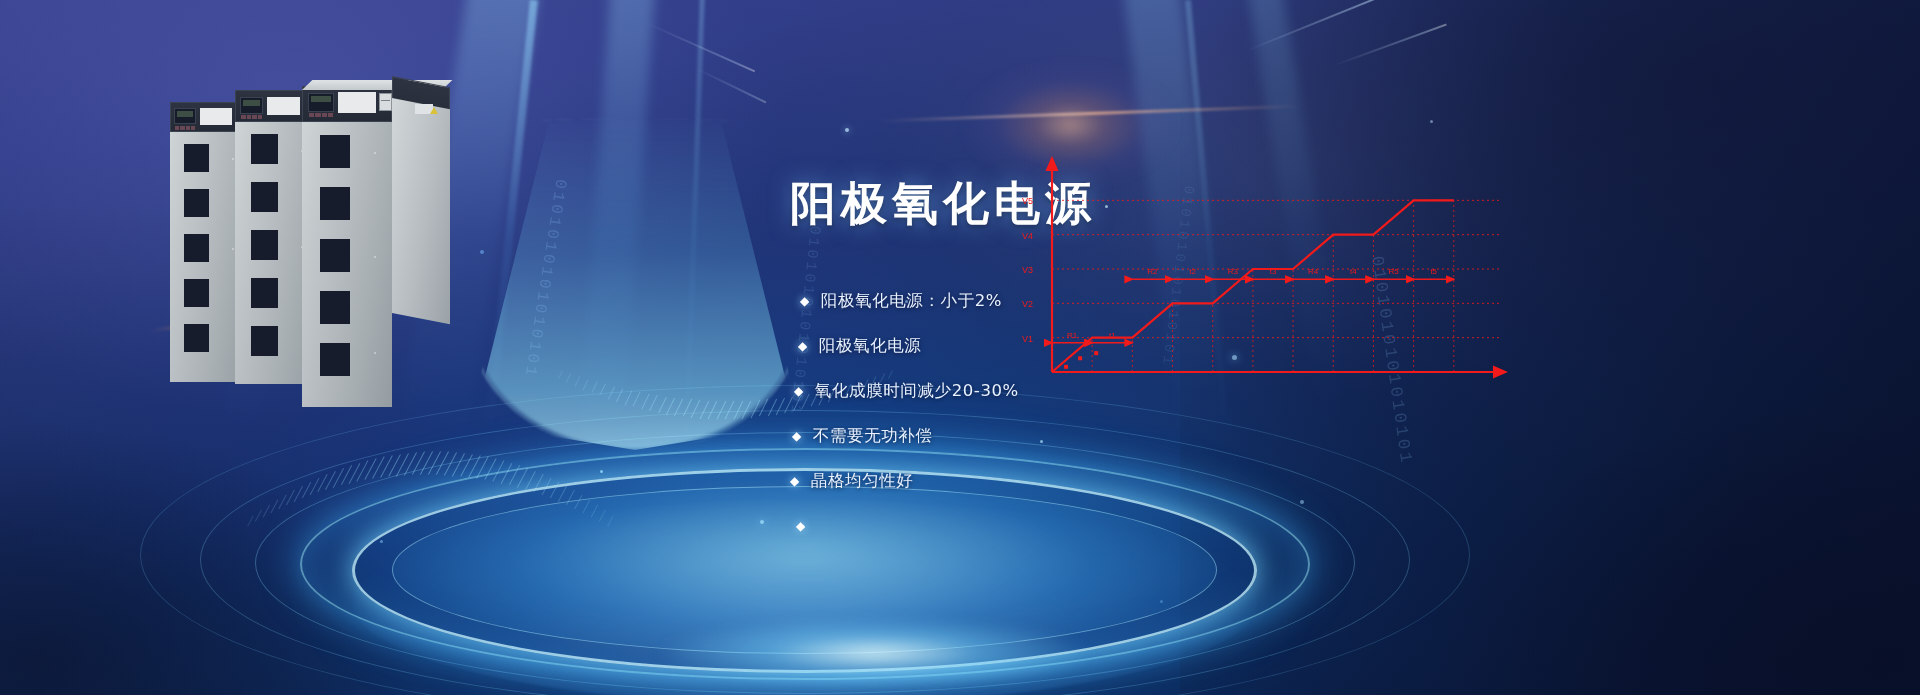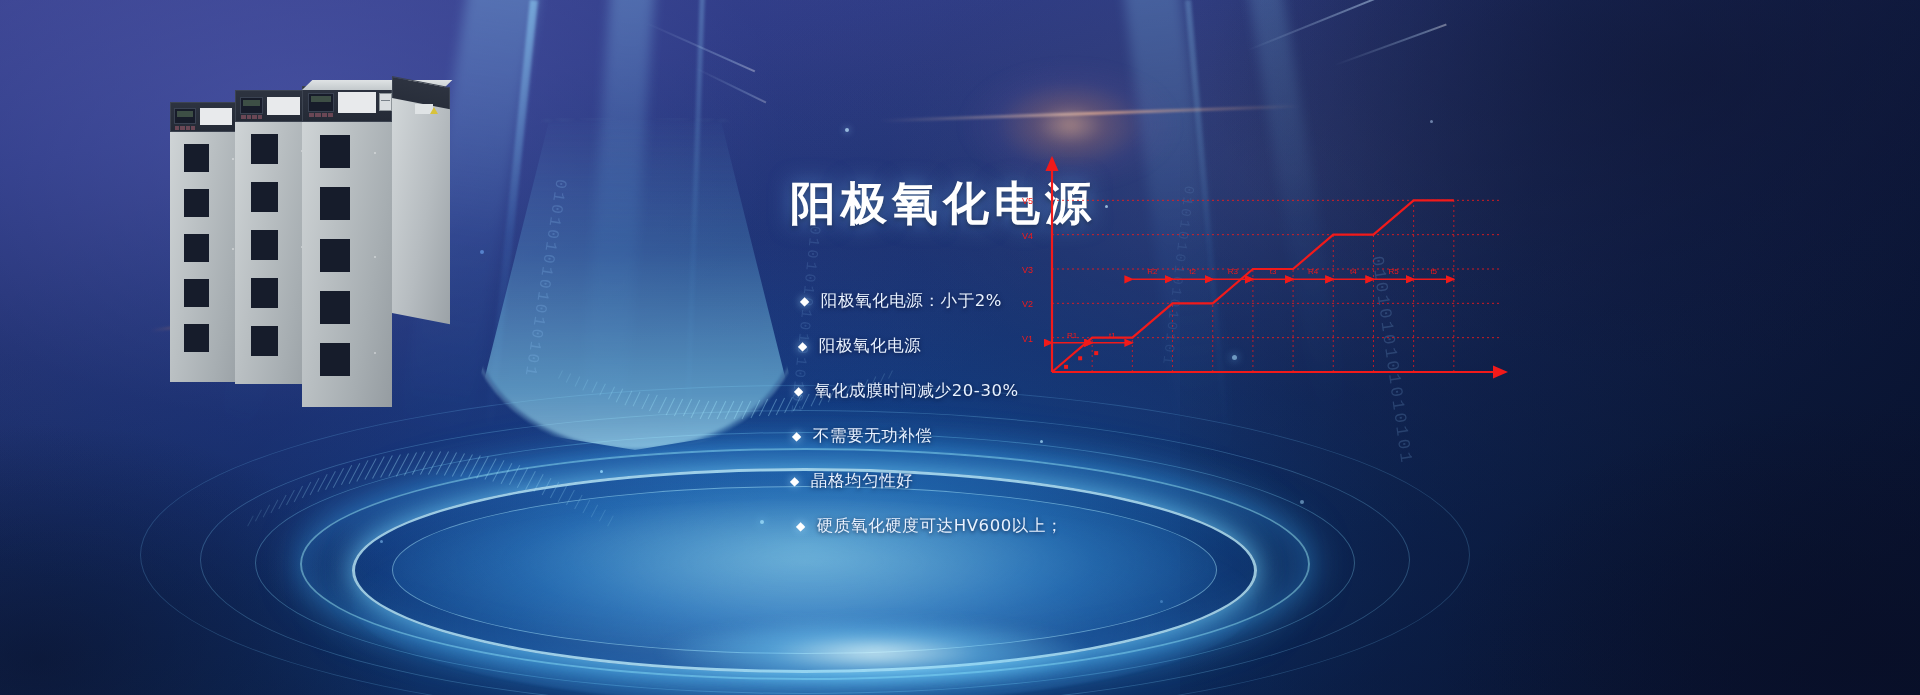--- a/index.html
+++ b/index.html
@@ -401,21 +401,20 @@
     <div class="bullet b4">
       <span class="dia">◆</span>
       <span>不需要无功补偿</span>
     </div>
     <div class="bullet b5">
       <span class="dia">◆</span>
       <span>晶格均匀性好</span>
     </div>
     <div class="bullet b6">
       <span class="dia">◆</span>
-      <span>硬质氧化硬度可达HV600以上；</span>
     </div>
   </div>
 
   <svg class="chart" viewBox="0 0 500 250" preserveAspectRatio="none" style="left:1010px;top:150px;width:500px;height:250px;">
     <g id="chart-layer">
         <defs>
           <marker id="ah" markerWidth="7" markerHeight="7" refX="6" refY="3" orient="auto">
             <path d="M0,0 L7,3 L0,6 z" fill="#f21a1a"></path>
           </marker>
           <marker id="ah2" markerWidth="6" markerHeight="6" refX="5" refY="2.6" orient="auto">

